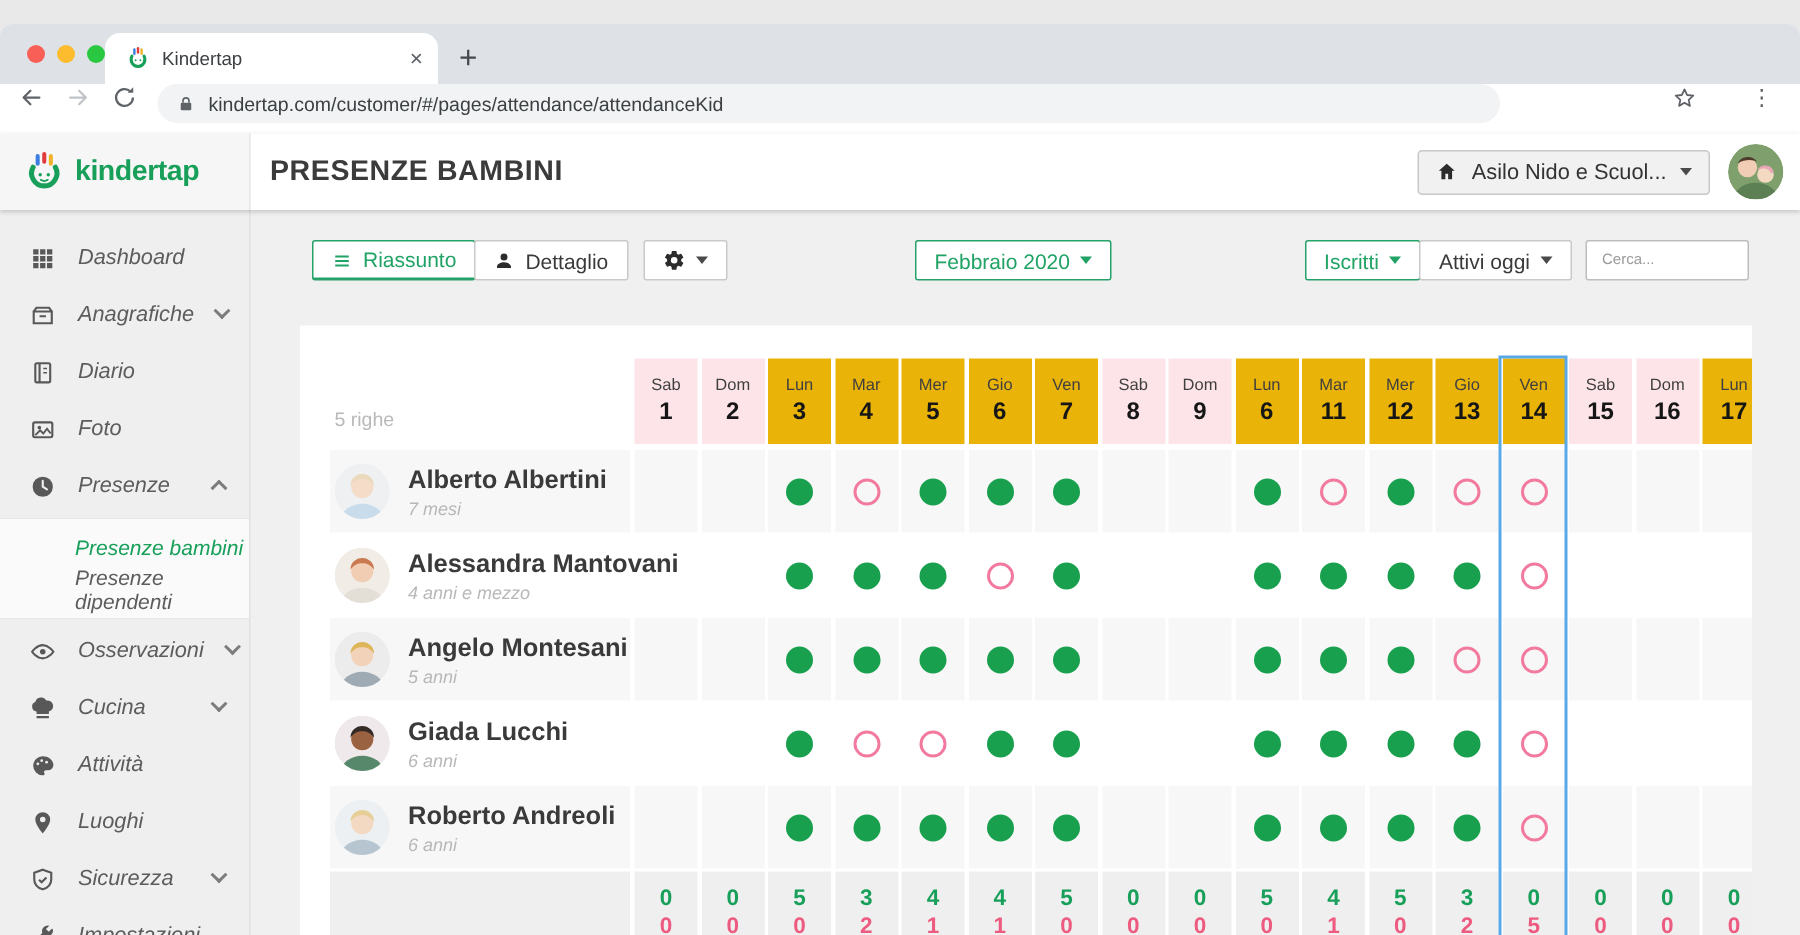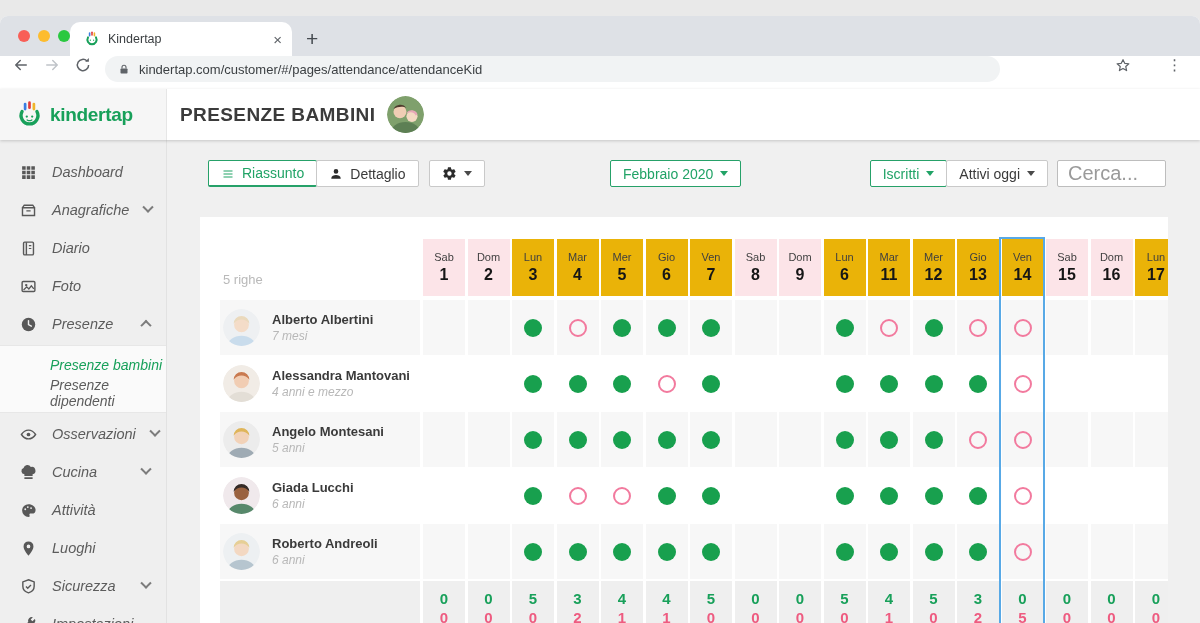--- a/index.html
+++ b/index.html
@@ -52,40 +52,40 @@
   .tg-left { position:absolute; left:41px; top:0; display:flex; }
   .tg-month { position:absolute; left:443px; top:0; }
   .tg-right { position:absolute; right:34px; top:0; display:flex; }
   .btn { height:27px; background:#fff; border:1px solid #c9c9c9; display:inline-flex; align-items:center; gap:7px; padding:0 12px; font-size:14px; color:#3a3a3a; cursor:pointer; border-radius:2px; }
   .btn.greenb { border-color:#26a169; color:#21a366; }
   .btn.activeb { border-bottom-width:2px; }
   .btn + .btn { margin-left:-1px; }
   .gap { width:10px; }
   .caret { width:0; height:0; border-left:4px solid transparent; border-right:4px solid transparent; border-top:5px solid #4a4a4a; display:inline-block; }
   .greenb .caret { border-top-color:#21a366; }
-  .search-input { width:109px; height:27px; border:1px solid #bdbdbd; border-radius:2px; margin-left:9px; padding:0 10px; font-size:20px; color:#555; font-family:"Liberation Sans", sans-serif; }
+  .search-input { width:109px; height:27px; border:1px solid #bdbdbd; border-radius:2px; margin-left:9px; padding:0 10px; font-size:10px; color:#555; font-family:"Liberation Sans", sans-serif; }
   .search-input::placeholder { color:#9a9a9a; }
 
   
   .card { position:relative; margin:30px 0 0 33px; width:968px; height:423px; background:#fff; overflow:hidden; padding:22px 0 0 20px; }
   .hdr-row, .trow, .totals { display:flex; }
   .hdr-row { height:57px; margin-bottom:4px; }
   .hdr-name { width:200px; margin-right:3px; display:flex; align-items:flex-end; padding:0 0 9px 3px; font-size:13px; color:#b9b9b9; flex:none; }
   .hdr-cell { width:42px; margin-right:2.5px; flex:none; display:flex; flex-direction:column; align-items:center; justify-content:center; gap:3px; cursor:pointer; }
   .hdr-cell.weekend { background:#fce4e8; }
   .hdr-cell.weekday { background:#eab308; }
   .dow { font-size:11px; color:#3f3f3f; }
   .dnum { font-size:16px; font-weight:700; color:#161616; }
   .trow { height:55px; margin-bottom:1px; }
   .name-cell { width:200px; margin-right:3px; flex:none; display:flex; align-items:center; gap:12px; padding-left:3px; cursor:pointer; }
   .trow.odd .name-cell, .trow.odd .day-cell { background:#f7f7f7; }
   .avatar { width:37px; height:37px; border-radius:50%; overflow:hidden; flex:none; }
   .avatar svg { display:block; width:37px; height:37px; }
   .nwrap { display:flex; flex-direction:column; gap:2px; }
-  .cname { font-size:13px; color:#3a3a3a; font-weight:600; white-space:nowrap; }
+  .cname { font-size:17px; color:#3a3a3a; font-weight:600; white-space:nowrap; }
   .cage { font-size:12px; color:#b8b8b8; font-style:italic; }
   .day-cell { width:42px; margin-right:2.5px; flex:none; display:flex; align-items:center; justify-content:center; cursor:pointer; }
   .dot { width:18px; height:18px; border-radius:50%; }
   .dot.present { background:#18a04e; }
   .dot.absent { border:2px solid #f27a9e; background:transparent; }
   .totals { height:54px; margin-top:2px; }
   .totals .name-cell { background:#efefef; cursor:default; }
   .total-cell { background:#efefef; flex-direction:column; gap:1px; cursor:default; }
   .tp { font-size:15px; font-weight:700; color:#18a05a; line-height:18px; }
   .ta { font-size:15px; font-weight:700; color:#ee5b80; line-height:18px; }
@@ -162,20 +162,29 @@
             <line x1="20" y1="2.5" x2="20" y2="10" stroke="#e23b3b" stroke-width="4" stroke-linecap="round"></line>
             <line x1="26.5" y1="4.5" x2="26.5" y2="12" stroke="#f0b429" stroke-width="4" stroke-linecap="round"></line>
             <circle cx="16" cy="23" r="1.7" fill="#18a05a"></circle>
             <circle cx="24" cy="23" r="1.7" fill="#18a05a"></circle>
             <path d="M16.5 28q3.5 2.5 7 0" fill="none" stroke="#18a05a" stroke-width="1.8" stroke-linecap="round"></path>
           </svg>
       </span>
       <span class="wordmark">kindertap</span>
     </div>
     <div class="page-title">PRESENZE BAMBINI</div>
+    <div class="school-btn">
+      <span style="width:15px;height:15px;">
+        <svg viewBox="0 0 24 24" width="15" height="15">
+            <path d="M12 3.5l8.5 7.5h-2.8v9h-4.2v-6h-3v6H6.3v-9H3.5z" fill="#2c2c2c"></path>
+          </svg>
+      </span>
+      <span>Asilo Nido e Scuol...</span>
+      <span class="caret"></span>
+    </div>
     <div class="hdr-avatar">
       <svg viewBox="0 0 40 40" width="37" height="37">
           <circle cx="20" cy="20" r="20" fill="#7fa06c"></circle>
           <circle cx="14" cy="17" r="7" fill="#f0cdb4"></circle>
           <path d="M7 14a8 8 0 0 1 14-1c-3-2-9-2-14 1z" fill="#4e3b2c"></path>
           <circle cx="27" cy="22" r="6" fill="#f4d9c2"></circle>
           <path d="M21 19a6.5 6.5 0 0 1 12 1l-2 1c-2-4-6-4-10-2z" fill="#e7a7b6"></path>
           <path d="M4 40a16 12 0 0 1 32 0z" fill="#5d7f54"></path>
         </svg>
     </div>

